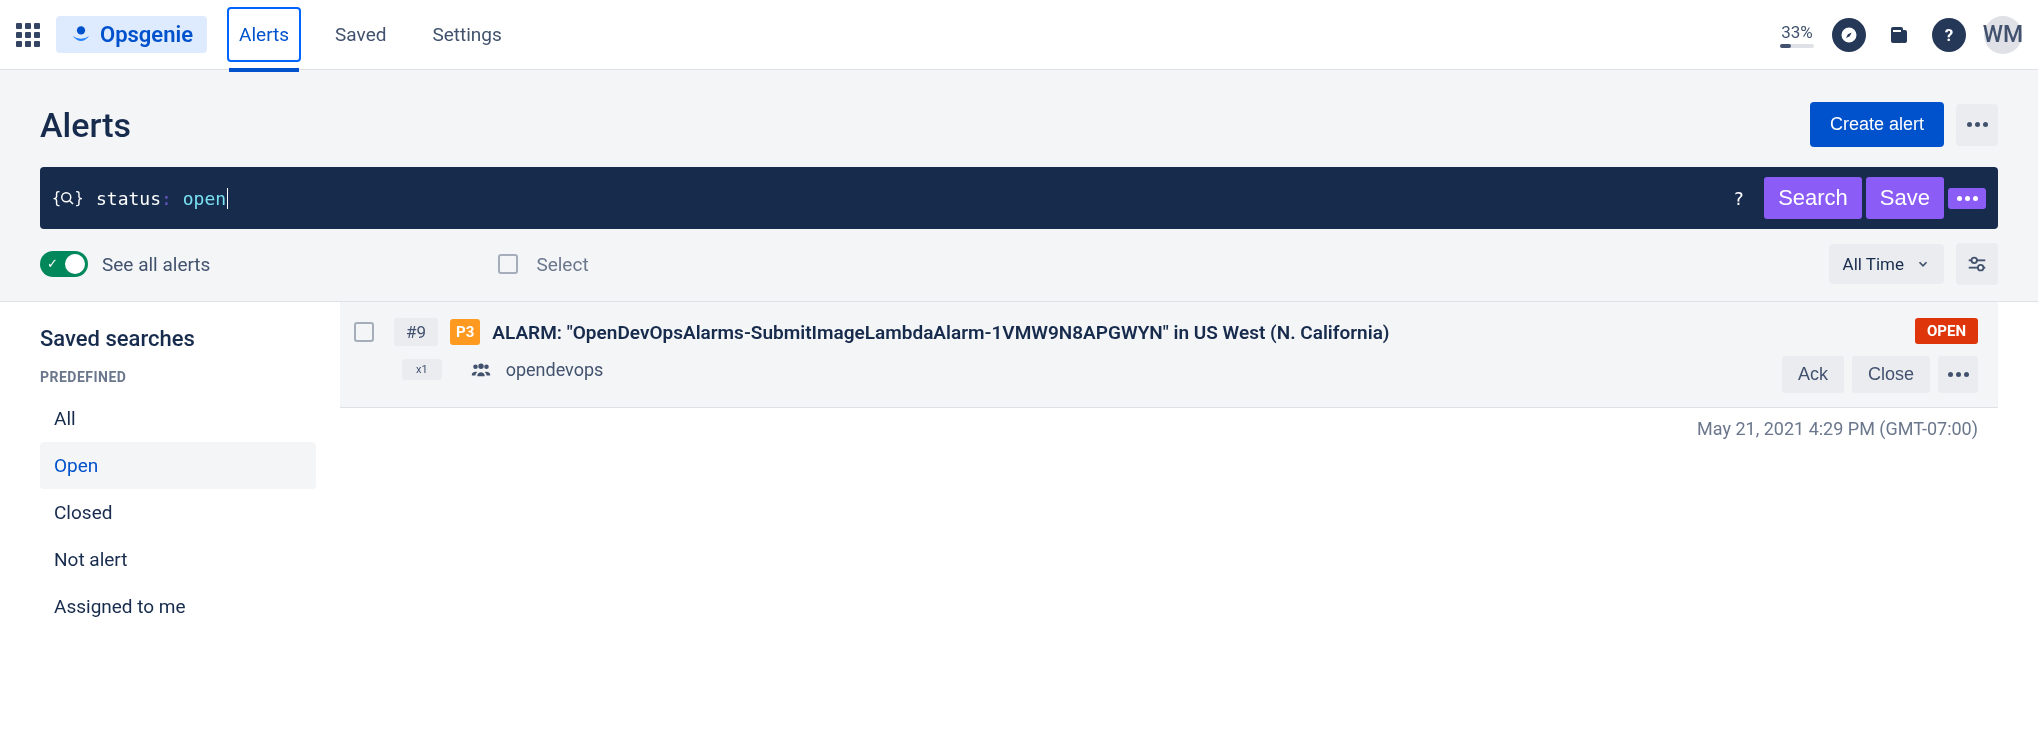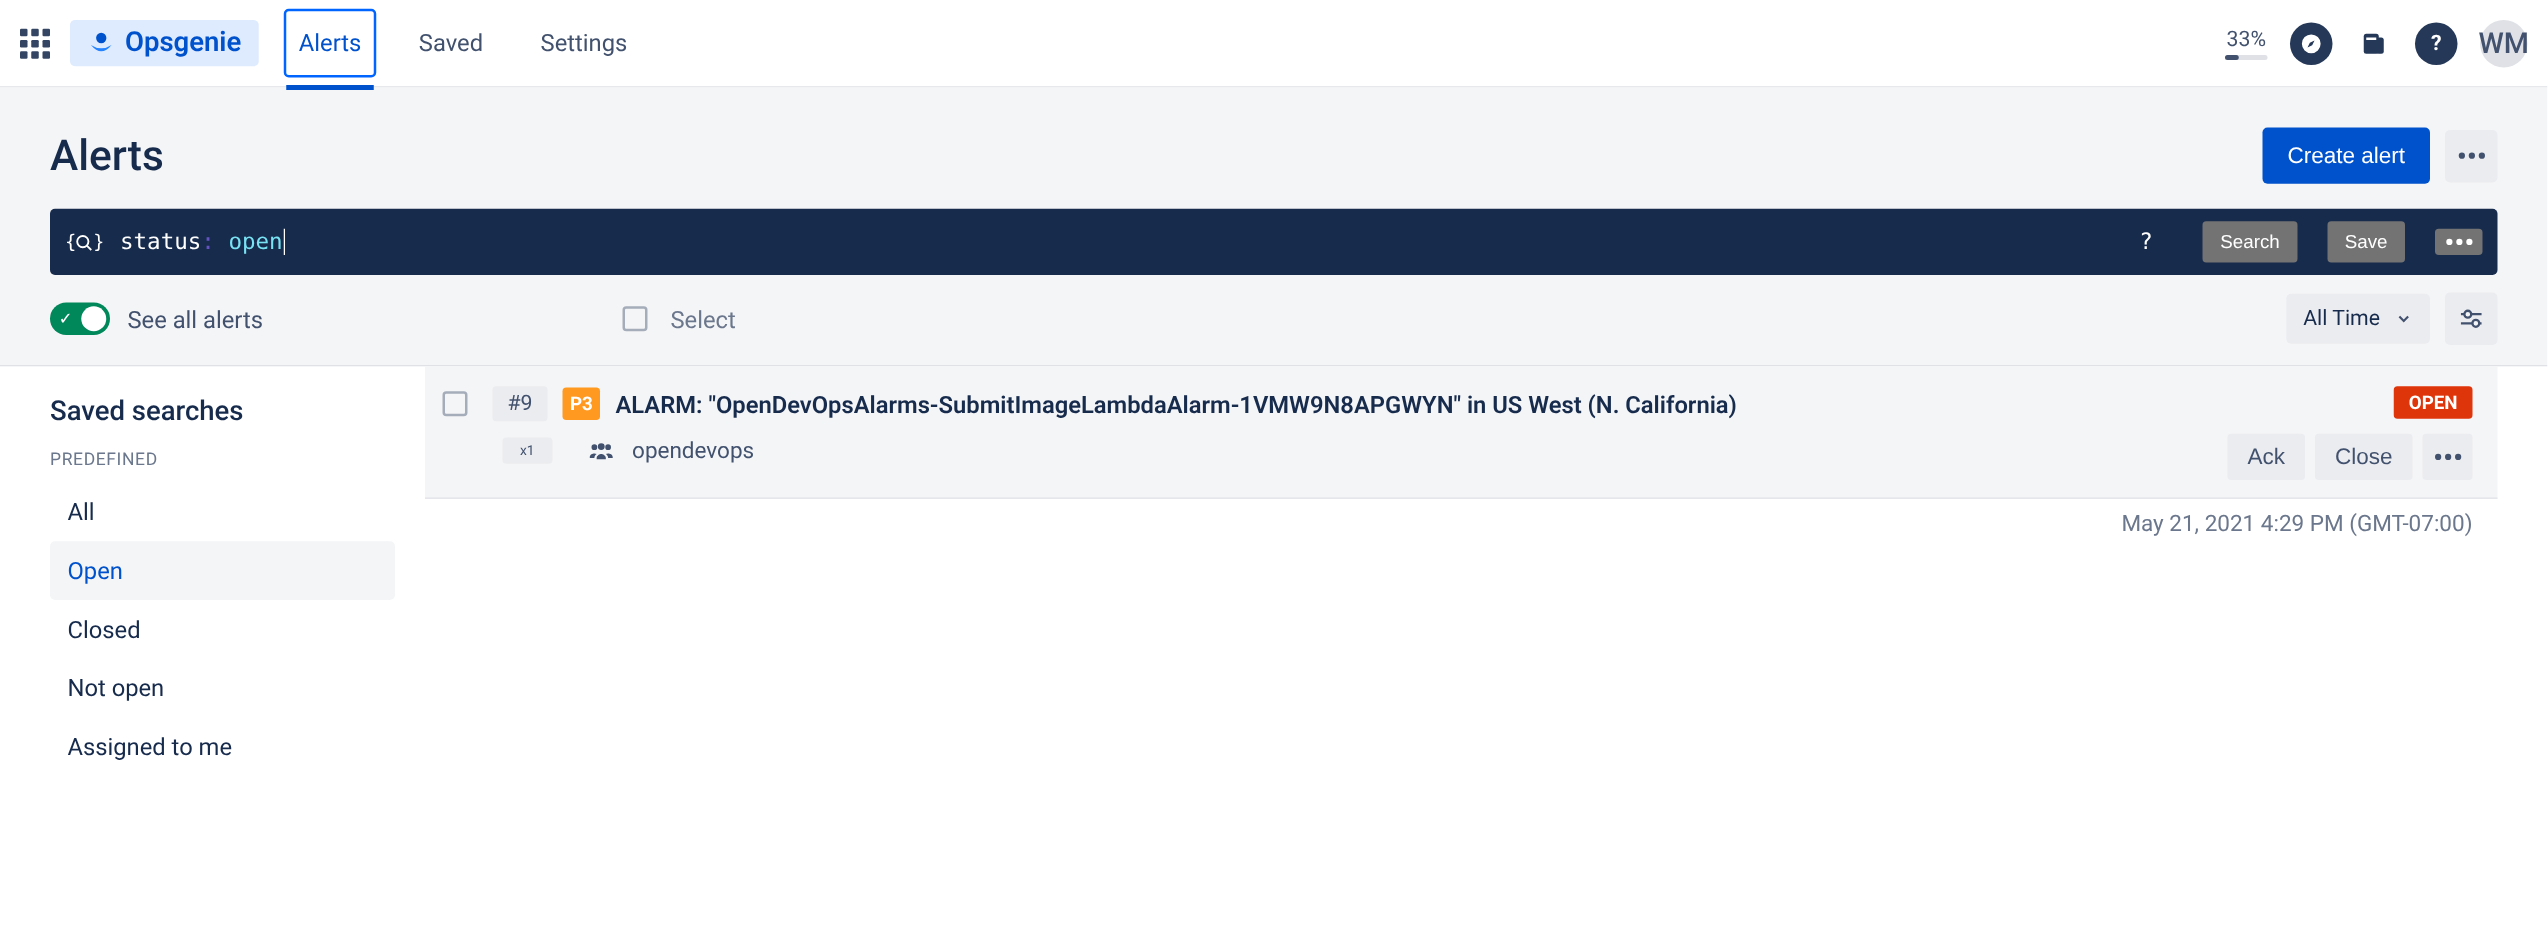--- a/index.html
+++ b/index.html
@@ -81,41 +81,41 @@
     padding:10px 12px; font-family: SFMono-Regular, Menlo, Consolas, monospace; font-size:18px;
   }
   .query-icon { display:flex; align-items:center; margin-right:14px; }
   .query-field { flex:1; color:#fff; }
   .query-key { color:#fff; }
   .query-colon { color:#6554C0; }
   .query-val { color:#79E2F2; }
   .cursor { border-right:1px solid #fff; animation:blink 1s steps(1) infinite; padding-left:1px; }
   @keyframes blink { 50% { border-color:transparent; } }
   .q-help { color:#fff; font-size:18px; margin:0 16px; cursor:pointer; }
-  .q-btn { background:#737373; color:#fff; border:none; font-size:15px; padding:8px 14px; border-radius:3px; margin-left:24px; cursor:pointer; }
+  .q-btn { background:#8b5cf6; color:#fff; border:none; font-size:22px; padding:8px 14px; border-radius:3px; margin-left:4px; cursor:pointer; }
   .q-more { width:38px; justify-content:center; display:flex; }
 
   
   .toolbar { display:flex; align-items:center; padding:14px 40px 16px; }
   .toggle {
     width:48px; height:26px; border-radius:14px; background:#00875A; position:relative; cursor:pointer; flex-shrink:0;
   }
   .toggle::after { content:""; width:20px; height:20px; border-radius:50%; background:#fff; position:absolute; top:3px; right:3px; }
   .toggle-check { position:absolute; left:7px; top:5px; color:#fff; font-size:13px; }
   .toggle-label { margin-left:14px; color:#42526E; font-size:19px; cursor:pointer; }
   .select-box { margin-left:288px; display:flex; align-items:center; gap:18px; color:#6B778C; font-size:19px; cursor:pointer; }
   .chk { width:20px; height:20px; border:2px solid #A5ADBA; border-radius:3px; cursor:pointer; }
   .time-select { margin-left:auto; display:flex; align-items:center; gap:12px; background:#EBECF0; border-radius:4px; padding:10px 14px; cursor:pointer; }
   .filter-btn { margin-left:12px; width:42px; height:42px; border-radius:4px; background:#EBECF0; display:flex; align-items:center; justify-content:center; cursor:pointer; }
 
   
   .body { display:flex; }
   .sidebar { width:340px; padding:24px 0 24px 40px; }
   .side-h { font-size:22px; font-weight:500; margin-bottom:18px; }
-  .side-sub { font-size:14px; font-weight:400; letter-spacing:0.5px; color:#6B778C; margin-bottom:10px; }
+  .side-sub { font-size:14px; font-weight:700; letter-spacing:0.5px; color:#6B778C; margin-bottom:10px; }
   .side-item { font-size:19px; padding:12px 14px; margin-right:24px; border-radius:4px; cursor:pointer; color:#172B4D; }
   .side-item.active { background:#F4F5F7; color:#0052CC; }
 
   
   .alerts-area { flex:1; padding:0 40px 0 0; }
   .alert-row { background:#F4F5F7; border-bottom:1px solid #DFE1E6; padding:16px 20px 14px 14px; display:flex; }
   .alert-row .chk { margin-top:4px; }
   .alert-mid { margin-left:20px; flex:1; }
   .alert-line1 { display:flex; align-items:center; gap:12px; }
   .badge-num { background:#EBECF0; border-radius:3px; font-size:17px; padding:4px 12px; color:#42526E; }
@@ -262,21 +262,21 @@
 </div>
 
 <div class="body">
   <div class="sidebar">
     <div class="side-h">Saved searches</div>
     <div class="side-sub">PREDEFINED</div>
     <div id="side-items">
         <div class="side-item">All</div>
         <div class="side-item active">Open</div>
         <div class="side-item">Closed</div>
-        <div class="side-item">Not open</div>
+        <div class="side-item">Not alert</div>
         <div class="side-item">Assigned to me</div>
       </div>
   </div>
 
   <div class="alerts-area">
     <div class="alert-row">
       <div class="chk"></div>
       <div class="alert-mid">
         <div class="alert-line1">
           <span class="badge-num">#9</span>

